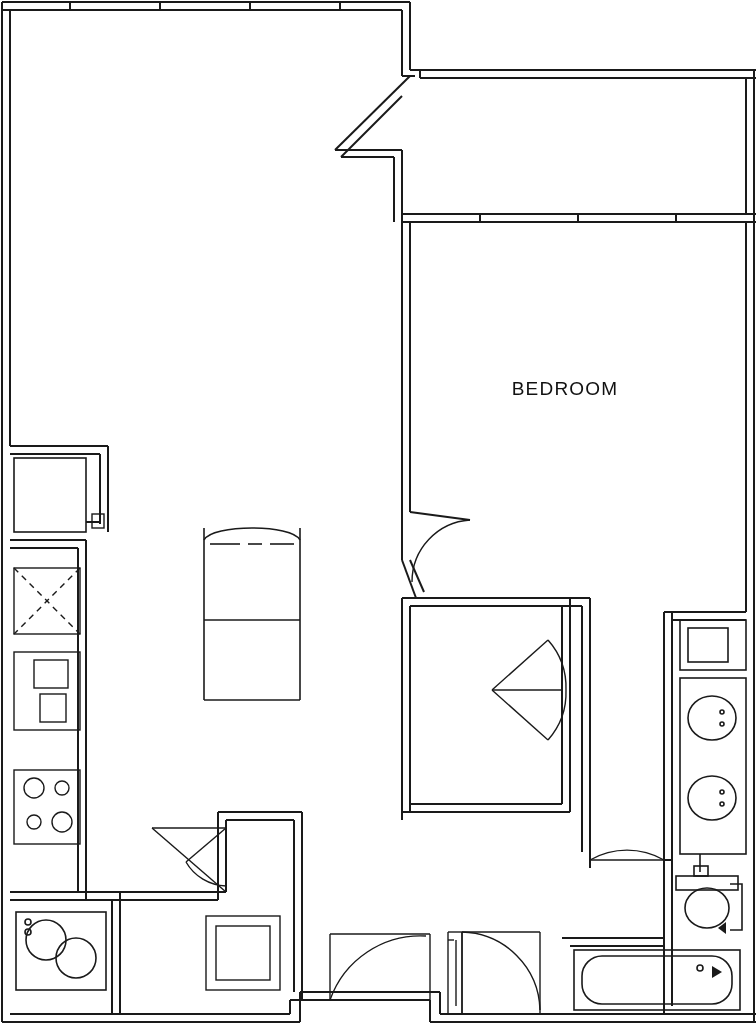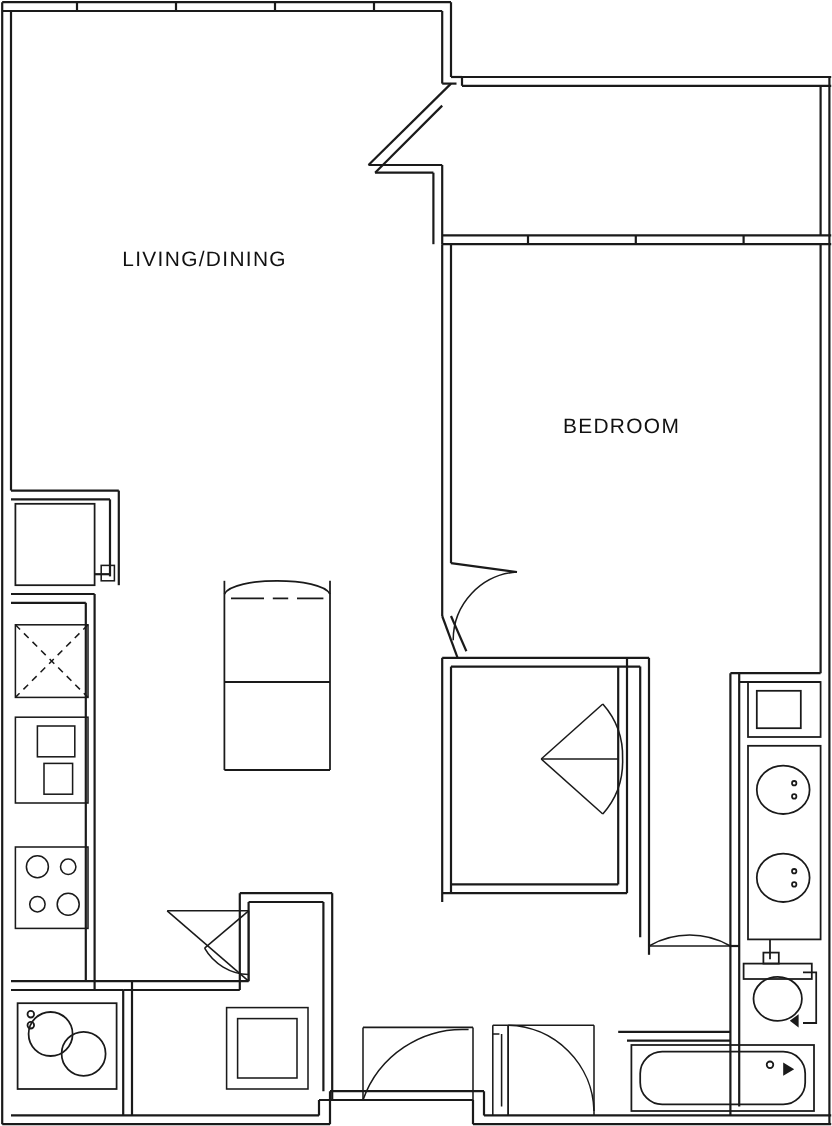--- a/index.html
+++ b/index.html
@@ -280,18 +280,17 @@
         <path d="M204,540 C212,524 292,524 300,540"></path>
         <path d="M204,620 L300,620"></path>
         <path d="M210,544 L240,544"></path>
         <path d="M248,544 L262,544"></path>
         <path d="M270,544 L294,544"></path>
       </g>
 
     </g>
   </svg>
 
-  <div class="room-label" style="left:186px; top:237px;">LIVING/DINING</div>
 
 
   <div class="room-label" style="left:565px; top:389px;">BEDROOM</div>
 
 </div>
 
 </body></html>

